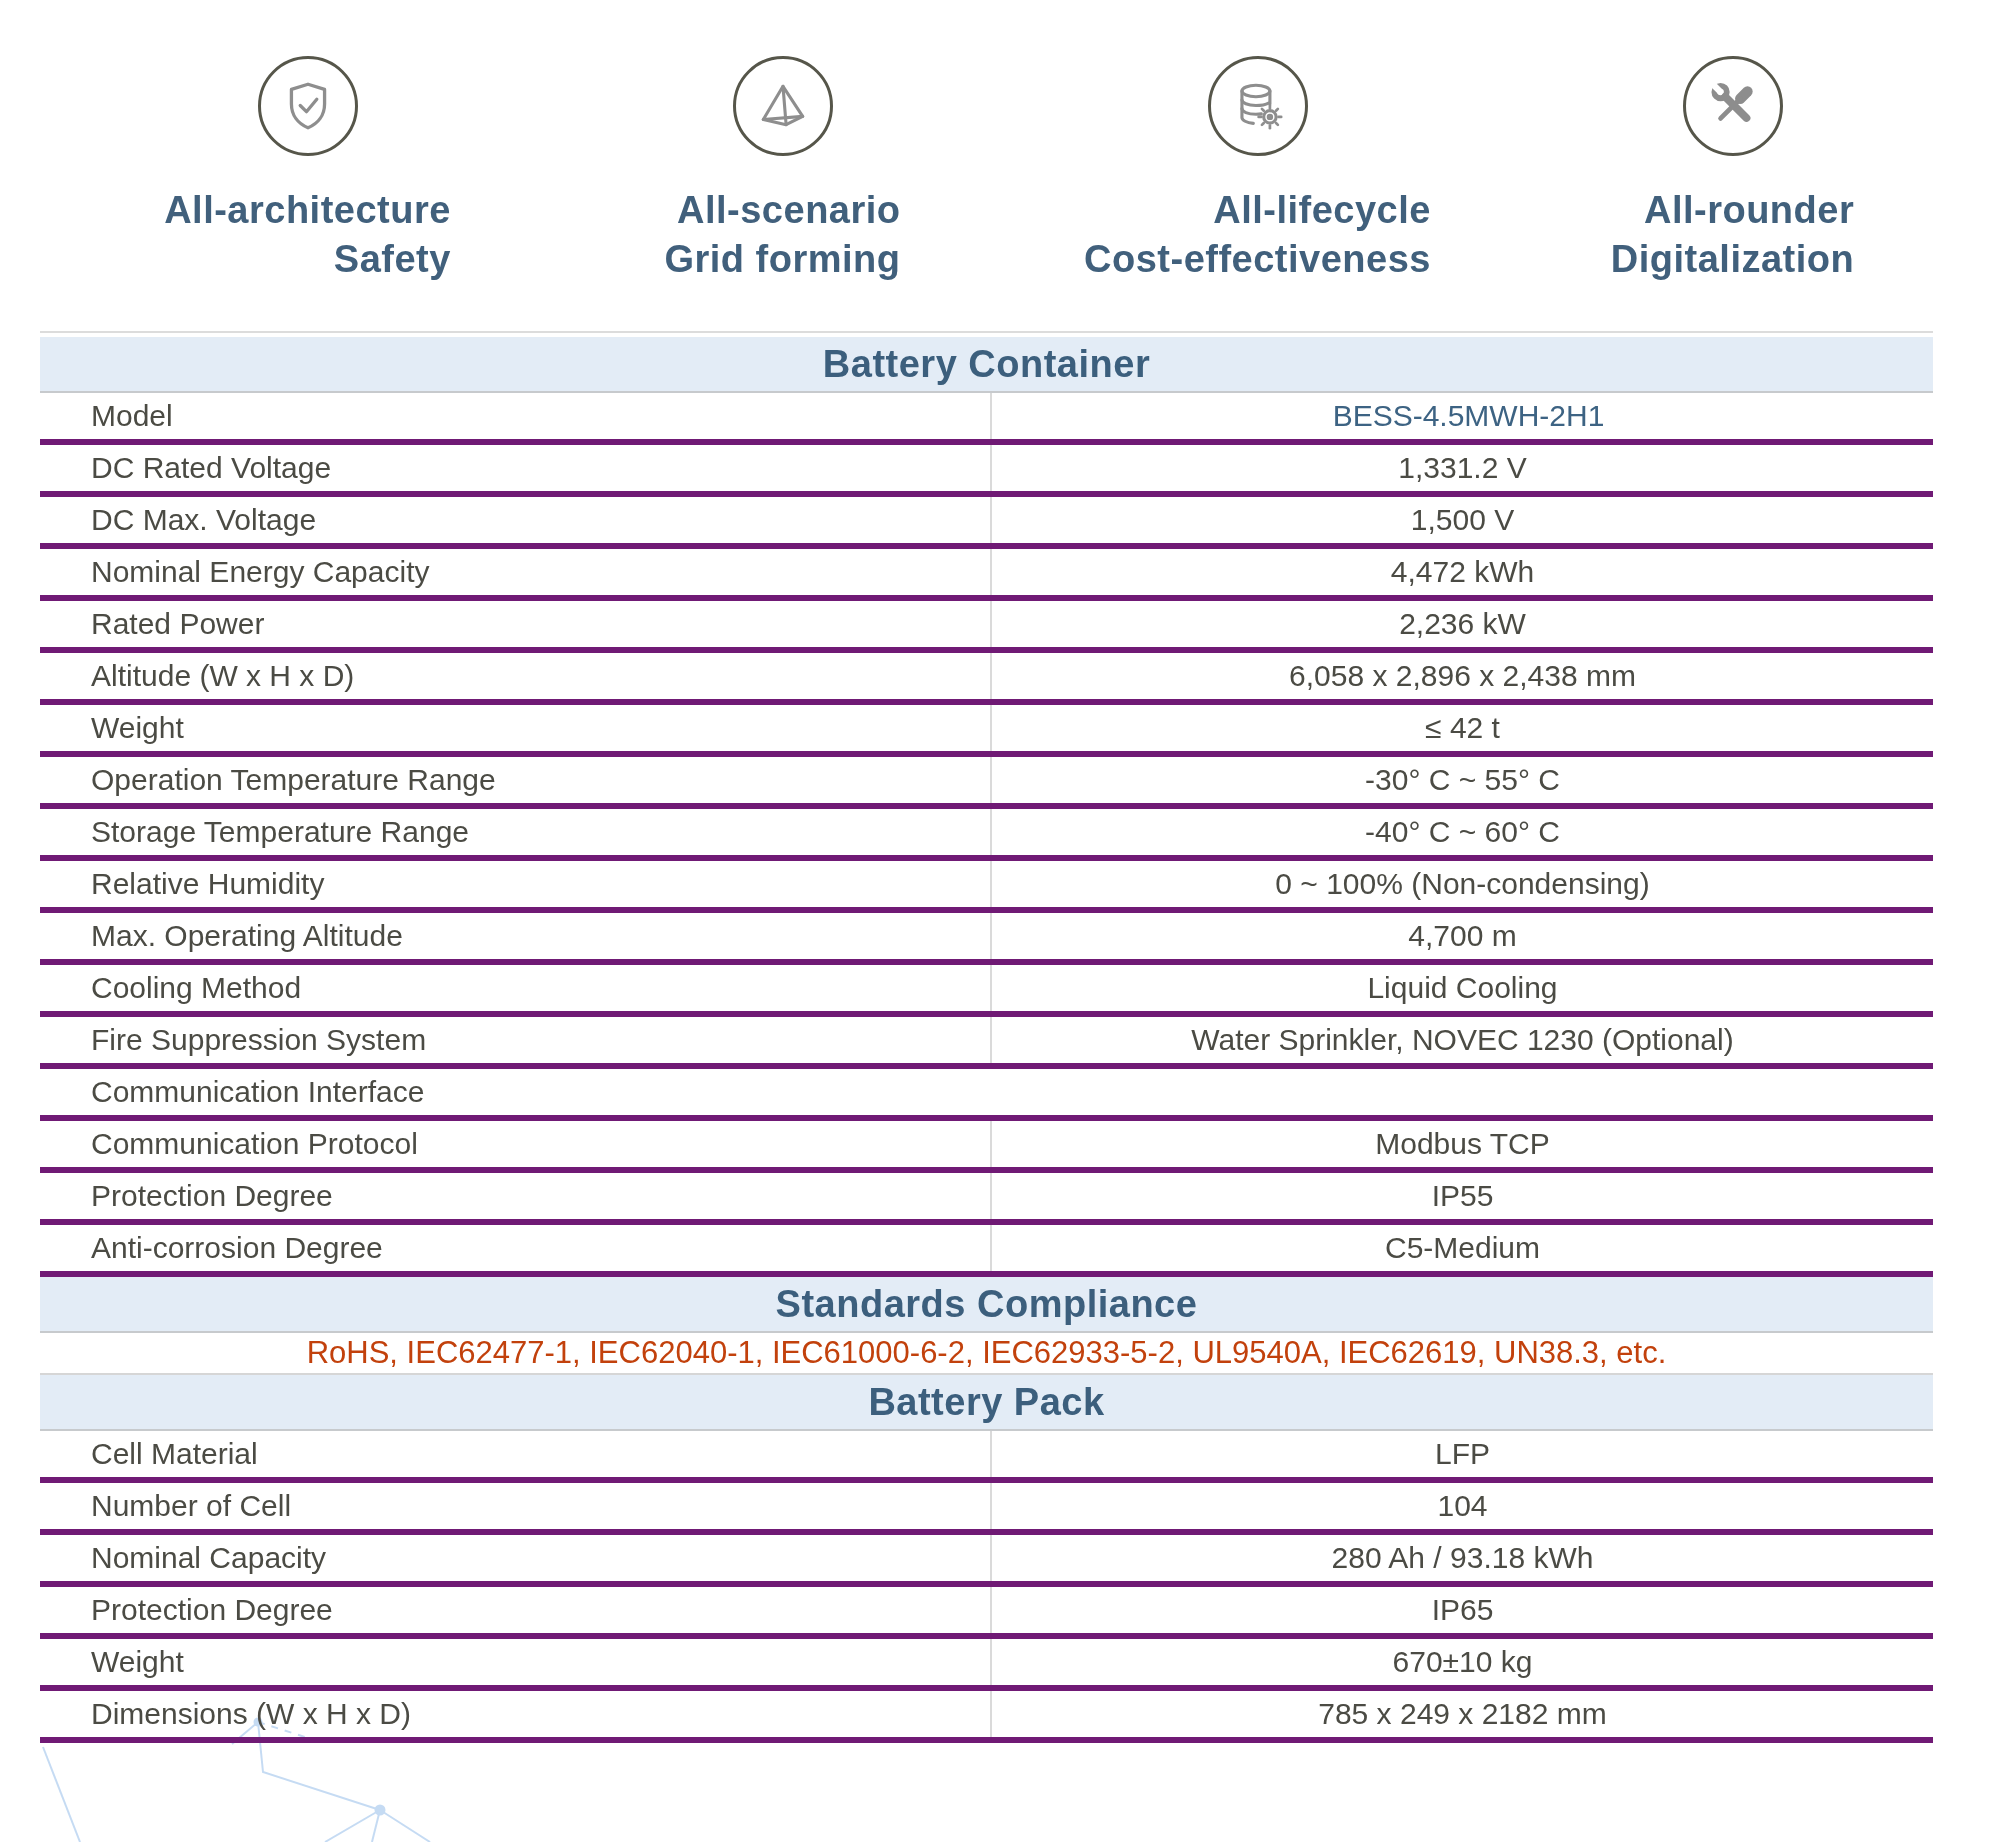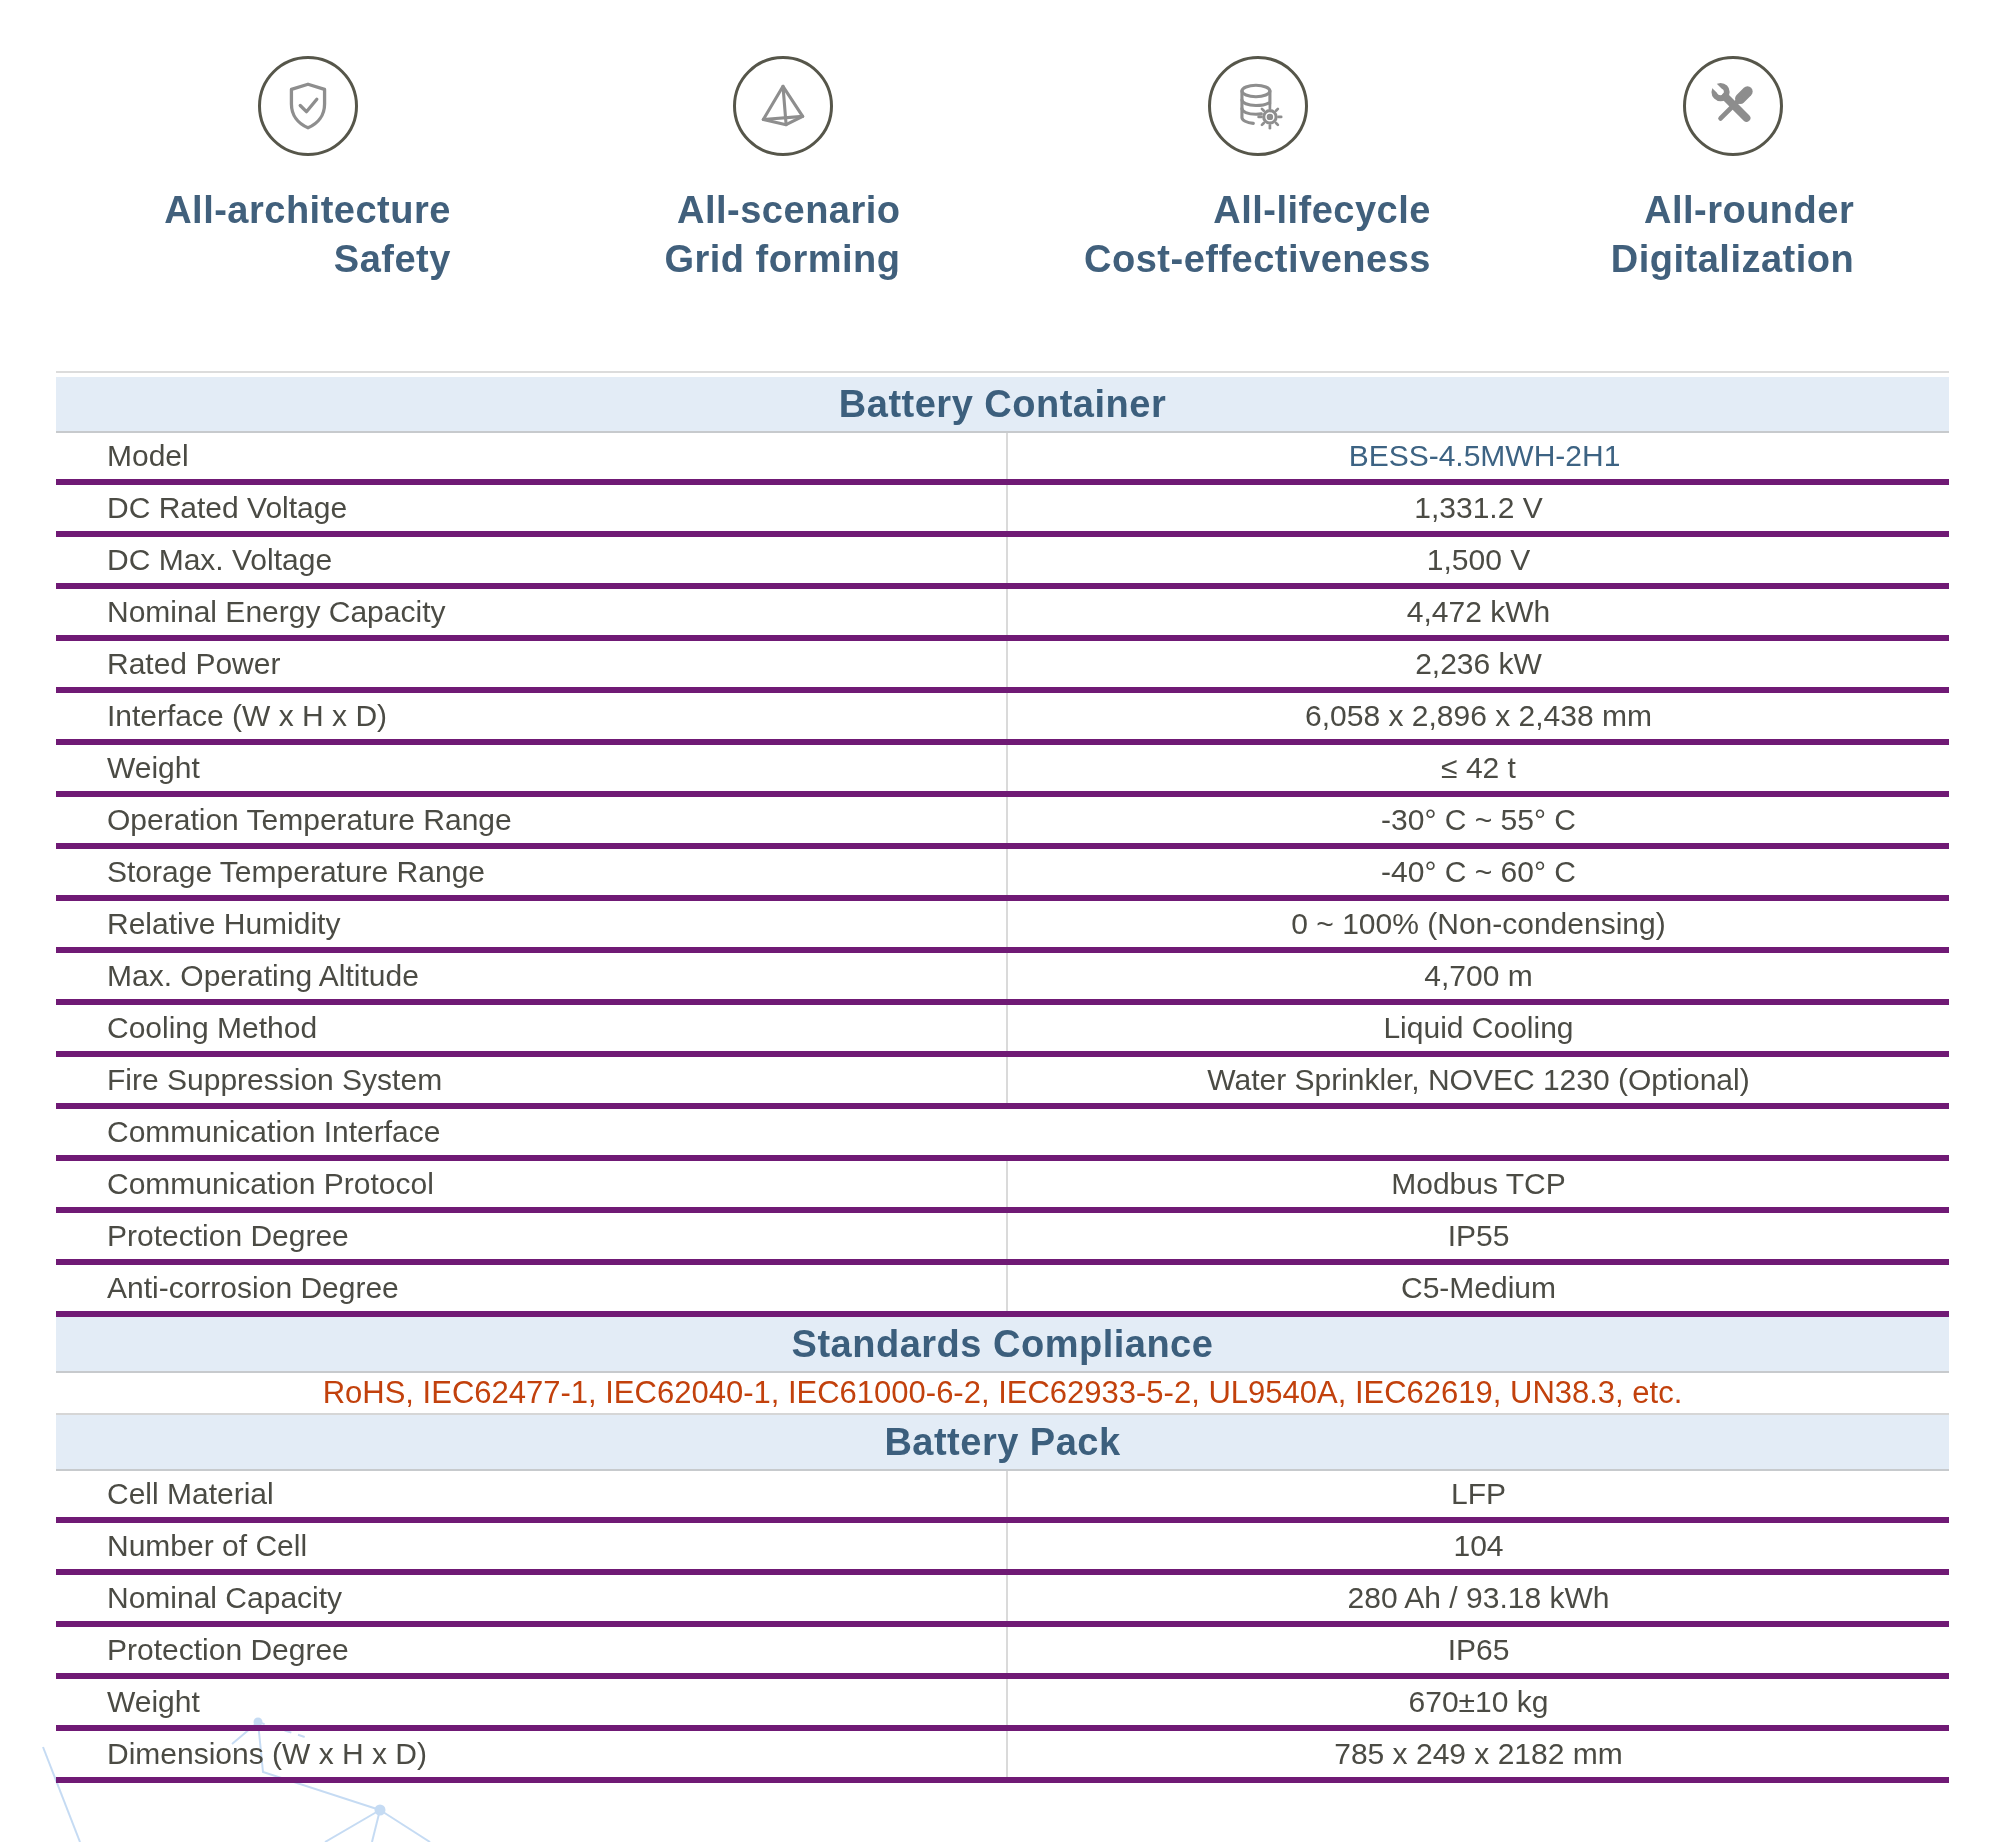--- a/index.html
+++ b/index.html
@@ -42,24 +42,23 @@
     line-height:49px;
     font-weight:700;
     color:#41607c;
     text-align:right;
     letter-spacing:0.5px;
   }
   
   .spec-table{
     position:absolute;
     top:331px;
-    left:56px;
+    left:40px;
     width:1893px;
     z-index:2;
-    margin-top:40px;
   }
   .topline{
     height:2px;
     background:#dcdcdc;
     margin-bottom:4px;
   }
   .band{
     height:56px;
     background:#e3ecf6;
     border-bottom:2px solid #c7cacd;
@@ -217,21 +216,21 @@
       </div>
       <div class="spec-row">
         <div class="label">Nominal Energy Capacity</div>
         <div class="value">4,472 kWh</div>
       </div>
       <div class="spec-row">
         <div class="label">Rated Power</div>
         <div class="value">2,236 kW</div>
       </div>
       <div class="spec-row">
-        <div class="label">Interface (W x H x D)</div>
+        <div class="label">Altitude (W x H x D)</div>
         <div class="value">6,058 x 2,896 x 2,438 mm</div>
       </div>
       <div class="spec-row">
         <div class="label">Weight</div>
         <div class="value">≤ 42 t</div>
       </div>
       <div class="spec-row">
         <div class="label">Operation Temperature Range</div>
         <div class="value">-30° C ~ 55° C</div>
       </div>

